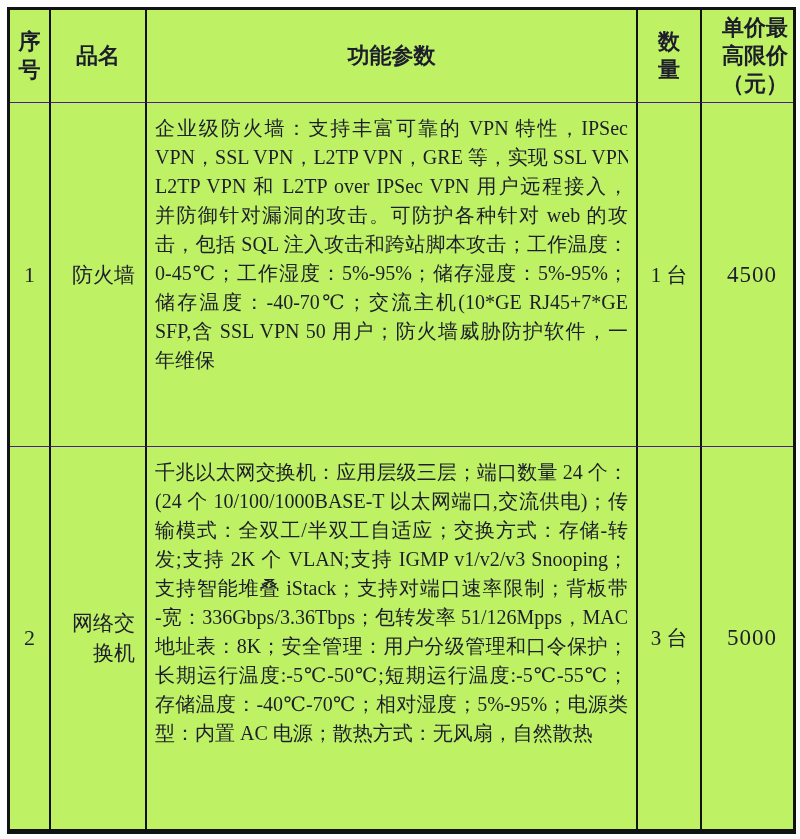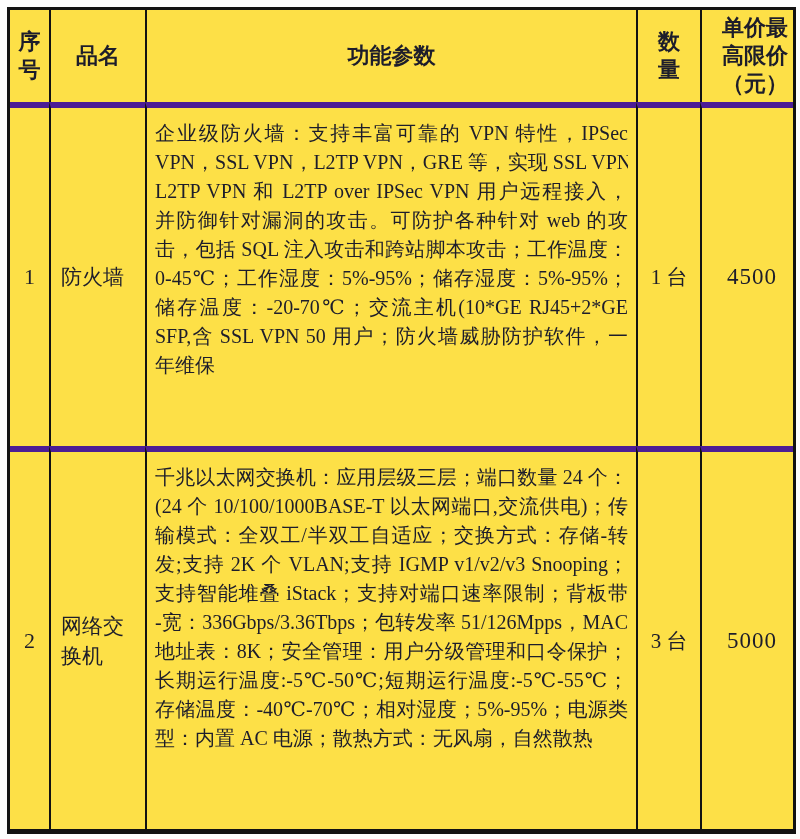--- a/index.html
+++ b/index.html
@@ -21,26 +21,26 @@
     left: 7px;
     top: 7px;
     width: 789px;
     height: 827px;
     box-sizing: border-box;
     border: 3px solid #121212;
     border-bottom-width: 5px;
     display: grid;
     grid-template-columns: 39px 96px 1fr 64px 93px;
     grid-template-rows: 92px 344px 1fr;
-    background: #fde047;
+    background: #bef264;
   }
   .cell {
     box-sizing: border-box;
     border-left: 2px solid #121212;
-    border-top: 6px solid #4c1d95;
+    border-top: 1px solid #4c1d95;
     overflow: hidden;
     display: flex;
     flex-direction: column;
     justify-content: center;
     align-items: center;
   }
   .c0 { border-left: none; }
   .r0 { border-top: none; }
 
   .head {
@@ -70,21 +70,21 @@
     overflow: hidden;
   }
   .cell-params .tline:last-child {
     text-align-last: left;
   }
 
   .cell-name {
     font-size: 21px;
     line-height: 30px;
     align-items: stretch;
-    text-align: left;
+    text-align: right;
     padding: 4px 10px;
   }
   .cell-index {
     font-size: 22px;
   }
   .cell-qty {
     font-size: 21px;
     white-space: nowrap;
   }
   .cell-price {
@@ -126,21 +126,21 @@
     <div class="cell cell-name">
       <span>防火墙</span>
     </div>
     <div class="cell cell-params">
         <div class="tline">企业级防火墙：支持丰富可靠的 VPN 特性，IPSec</div>
         <div class="tline">VPN，SSL VPN，L2TP VPN，GRE 等，实现 SSL VPN，</div>
         <div class="tline">L2TP VPN 和 L2TP over IPSec VPN 用户远程接入，</div>
         <div class="tline">并防御针对漏洞的攻击。可防护各种针对 web 的攻</div>
         <div class="tline">击，包括 SQL 注入攻击和跨站脚本攻击；工作温度：</div>
         <div class="tline">0-45℃；工作湿度：5%-95%；储存湿度：5%-95%；</div>
-        <div class="tline">储存温度：-20-70℃；交流主机(10*GE RJ45+2*GE</div>
+        <div class="tline">储存温度：-40-70℃；交流主机(10*GE RJ45+7*GE</div>
         <div class="tline">SFP,含 SSL VPN 50 用户；防火墙威胁防护软件，一</div>
         <div class="tline">年维保</div>
       </div>
     <div class="cell cell-qty">
       <span>1 台</span>
     </div>
     <div class="cell cell-price">
       <span>4500</span>
     </div>
 

